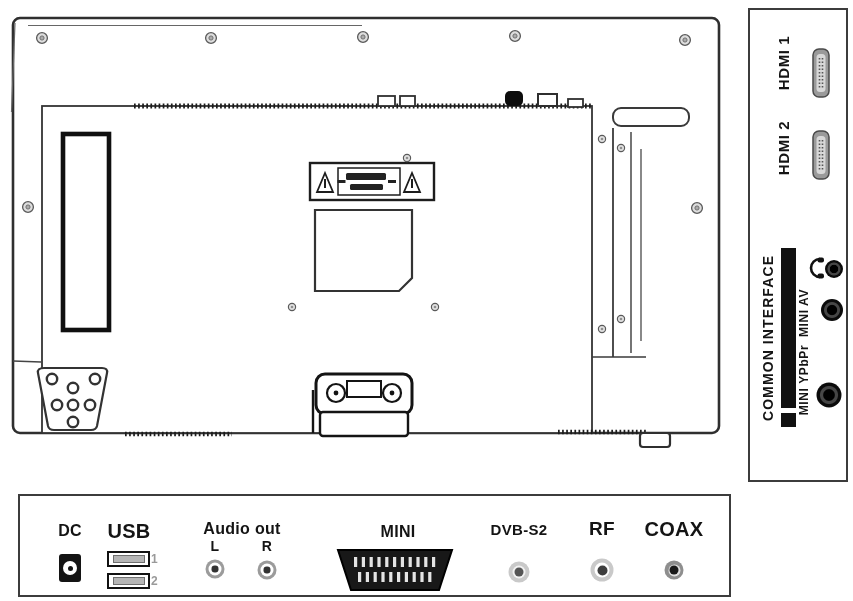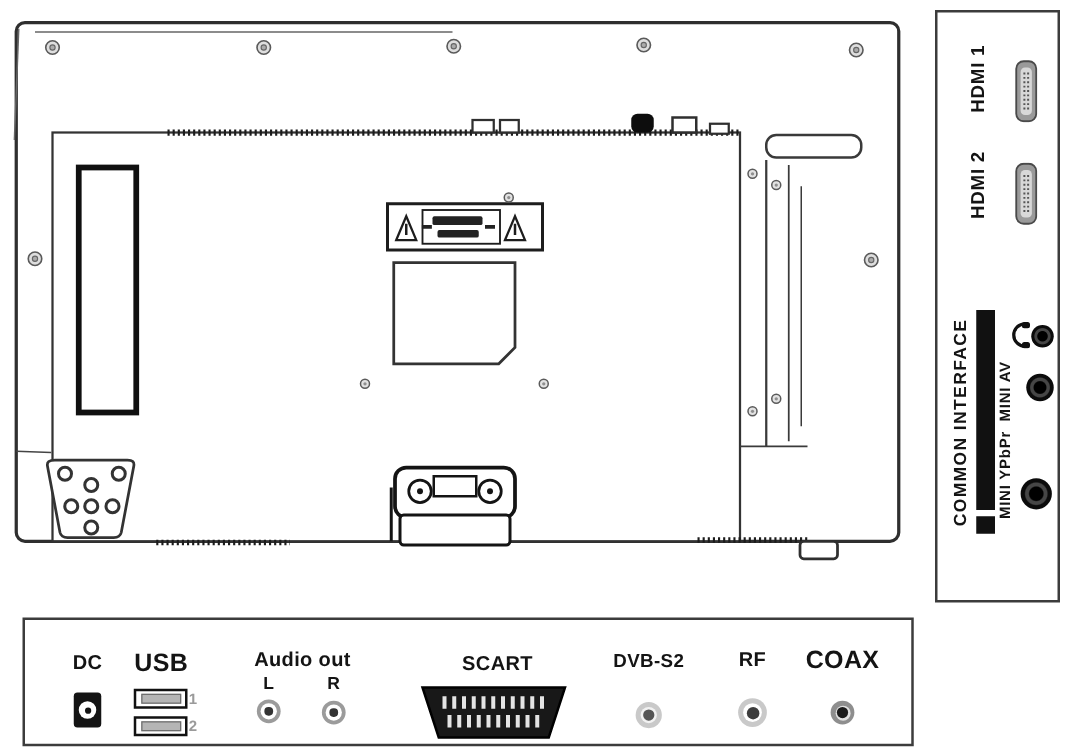--- a/index.html
+++ b/index.html
@@ -189,35 +189,35 @@
       <div class="rj-mid" style="width:13px;height:13px;background:#fff;">
           <div class="rj-dot" style="width:6.5px;height:6.5px;background:#333;"></div>
         </div>
     </div>
     <div class="rjack" style="left:247px;top:74px;width:19px;height:19px;background:#9b9b9b;">
       <div class="rj-mid" style="width:13px;height:13px;background:#fff;">
           <div class="rj-dot" style="width:6.5px;height:6.5px;background:#333;"></div>
         </div>
     </div>
 
-    <div class="plabel" style="left:378px;top:36px;font-size:16px;">SCART</div>
+    <div class="plabel" style="left:378px;top:36px;font-size:16px;">MINI</div>
     <svg class="abs" style="left:314px;top:52px;" width="122" height="44" viewBox="0 0 122 44">
       <path d="M4 2 L118 2 L105 42 L17 42 Z" fill="#181818" stroke="#000" stroke-width="2"></path>
       <line x1="20" y1="14" x2="104" y2="14" stroke="#e4e4e4" stroke-width="10" stroke-dasharray="3.2 4.6"></line>
       <line x1="24" y1="29" x2="100" y2="29" stroke="#e4e4e4" stroke-width="10" stroke-dasharray="3.2 4.6"></line>
     </svg>
 
     <div class="plabel" style="left:499px;top:33px;font-size:15px;">DVB-S2</div>
     <div class="rjack" style="left:499px;top:76px;width:21px;height:21px;background:#c9c9c9;">
       <div class="rj-mid" style="width:13px;height:13px;background:#f2f2f2;">
           <div class="rj-dot" style="width:9px;height:9px;background:#555;"></div>
         </div>
     </div>
 
-    <div class="plabel" style="left:582px;top:33px;font-size:16px;">RF</div>
+    <div class="plabel" style="left:582px;top:33px;font-size:19px;">RF</div>
     <div class="rjack" style="left:582px;top:74px;width:23px;height:23px;background:#c9c9c9;">
       <div class="rj-mid" style="width:15px;height:15px;background:#fff;">
           <div class="rj-dot" style="width:10px;height:10px;background:#3d3d3d;"></div>
         </div>
     </div>
 
     <div class="plabel" style="left:654px;top:33px;font-size:20px;">COAX</div>
     <div class="rjack" style="left:654px;top:74px;width:19px;height:19px;background:#8e8e8e;">
       <div class="rj-mid" style="width:12px;height:12px;background:#e0e0e0;">
           <div class="rj-dot" style="width:9px;height:9px;background:#1a1a1a;"></div>

